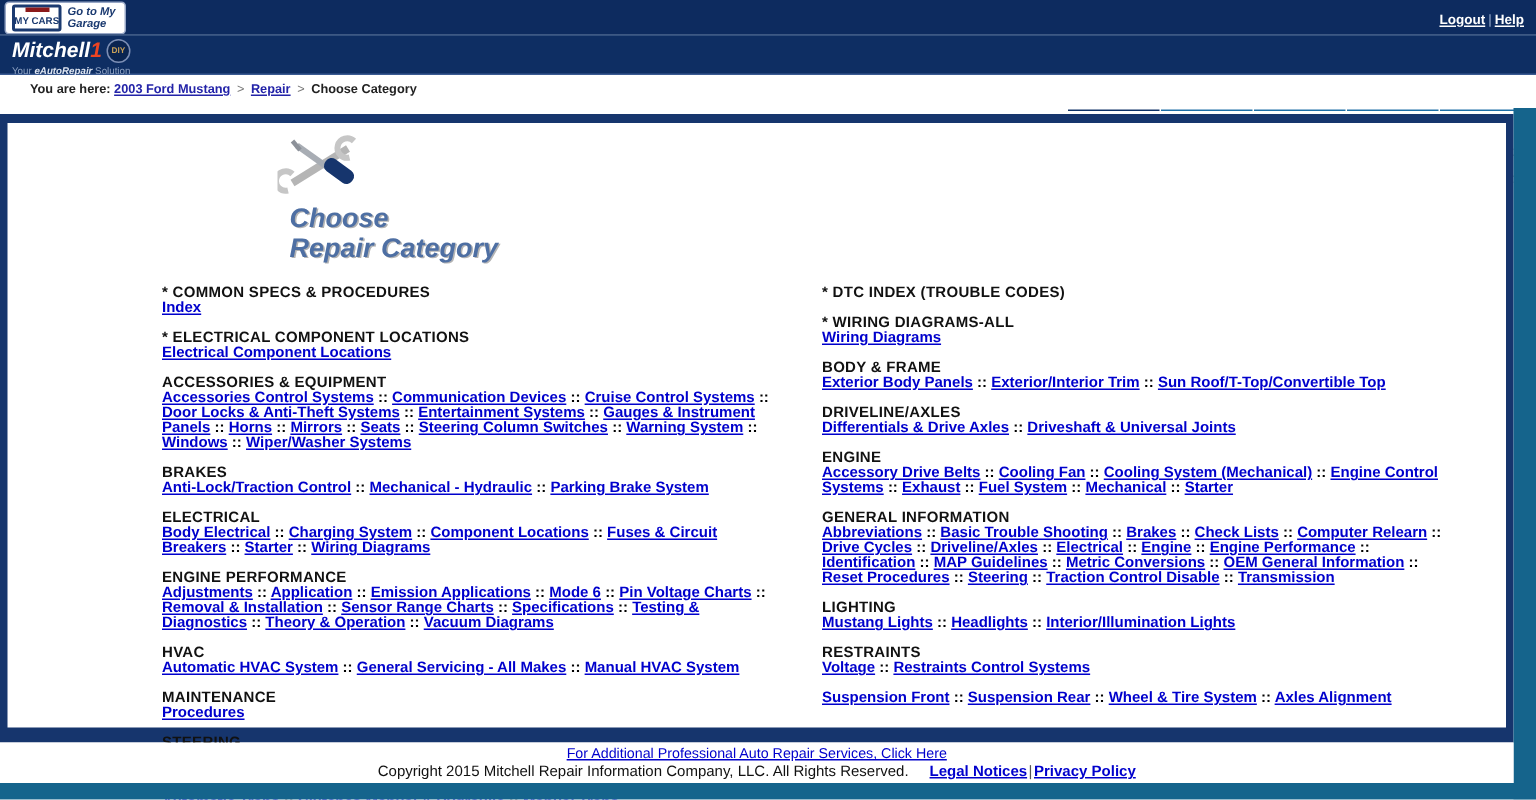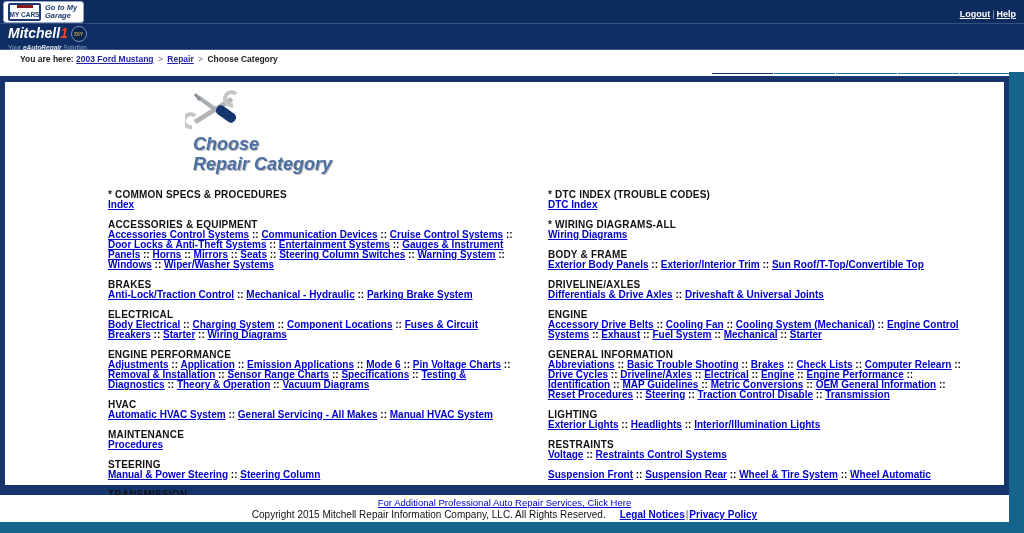--- a/index.html
+++ b/index.html
@@ -140,20 +140,24 @@
         <div>Repair Category</div>
       </div>
     </div>
     <div class="columns">
       <div class="col">
           <div class="section">
             <div class="sec-title">* COMMON SPECS &amp; PROCEDURES</div>
             <div class="sec-links"><a class="cat-link">Index</a></div>
           </div>
           <div class="section">
+            <div class="sec-title">* ELECTRICAL COMPONENT LOCATIONS</div>
+            <div class="sec-links"><a class="cat-link">Electrical Component Locations</a></div>
+          </div>
+          <div class="section">
             <div class="sec-title">ACCESSORIES &amp; EQUIPMENT</div>
             <div class="sec-links"><a class="cat-link">Accessories Control Systems</a><span class="sep"> :: </span><a class="cat-link">Communication Devices</a><span class="sep"> :: </span><a class="cat-link">Cruise Control Systems</a><span class="sep"> :: </span><a class="cat-link">Door Locks &amp; Anti-Theft Systems</a><span class="sep"> :: </span><a class="cat-link">Entertainment Systems</a><span class="sep"> :: </span><a class="cat-link">Gauges &amp; Instrument Panels</a><span class="sep"> :: </span><a class="cat-link">Horns</a><span class="sep"> :: </span><a class="cat-link">Mirrors</a><span class="sep"> :: </span><a class="cat-link">Seats</a><span class="sep"> :: </span><a class="cat-link">Steering Column Switches</a><span class="sep"> :: </span><a class="cat-link">Warning System</a><span class="sep"> :: </span><a class="cat-link">Windows</a><span class="sep"> :: </span><a class="cat-link">Wiper/Washer Systems</a></div>
           </div>
           <div class="section">
             <div class="sec-title">BRAKES</div>
             <div class="sec-links"><a class="cat-link">Anti-Lock/Traction Control</a><span class="sep"> :: </span><a class="cat-link">Mechanical - Hydraulic</a><span class="sep"> :: </span><a class="cat-link">Parking Brake System</a></div>
           </div>
           <div class="section">
             <div class="sec-title">ELECTRICAL</div>
             <div class="sec-links"><a class="cat-link">Body Electrical</a><span class="sep"> :: </span><a class="cat-link">Charging System</a><span class="sep"> :: </span><a class="cat-link">Component Locations</a><span class="sep"> :: </span><a class="cat-link">Fuses &amp; Circuit Breakers</a><span class="sep"> :: </span><a class="cat-link">Starter</a><span class="sep"> :: </span><a class="cat-link">Wiring Diagrams</a></div>
@@ -175,21 +179,20 @@
             <div class="sec-links"><a class="cat-link">Manual &amp; Power Steering</a><span class="sep"> :: </span><a class="cat-link">Steering Column</a></div>
           </div>
           <div class="section">
             <div class="sec-title">TRANSMISSION</div>
             <div class="sec-links"><a class="cat-link">Automatic Trans</a><span class="sep"> :: </span><a class="cat-link">Clutches Manual &amp; Hydraulic</a><span class="sep"> :: </span><a class="cat-link">Manual Trans</a></div>
           </div>
         </div>
       <div class="col right">
           <div class="section">
             <div class="sec-title">* DTC INDEX (TROUBLE CODES)</div>
-            <div class="sec-links"><a class="cat-link">DTC Index</a></div>
           </div>
           <div class="section">
             <div class="sec-title">* WIRING DIAGRAMS-ALL</div>
             <div class="sec-links"><a class="cat-link">Wiring Diagrams</a></div>
           </div>
           <div class="section">
             <div class="sec-title">BODY &amp; FRAME</div>
             <div class="sec-links"><a class="cat-link">Exterior Body Panels</a><span class="sep"> :: </span><a class="cat-link">Exterior/Interior Trim</a><span class="sep"> :: </span><a class="cat-link">Sun Roof/T-Top/Convertible Top</a></div>
           </div>
           <div class="section">
@@ -199,28 +202,28 @@
           <div class="section">
             <div class="sec-title">ENGINE</div>
             <div class="sec-links"><a class="cat-link">Accessory Drive Belts</a><span class="sep"> :: </span><a class="cat-link">Cooling Fan</a><span class="sep"> :: </span><a class="cat-link">Cooling System (Mechanical)</a><span class="sep"> :: </span><a class="cat-link">Engine Control Systems</a><span class="sep"> :: </span><a class="cat-link">Exhaust</a><span class="sep"> :: </span><a class="cat-link">Fuel System</a><span class="sep"> :: </span><a class="cat-link">Mechanical</a><span class="sep"> :: </span><a class="cat-link">Starter</a></div>
           </div>
           <div class="section">
             <div class="sec-title">GENERAL INFORMATION</div>
             <div class="sec-links"><a class="cat-link">Abbreviations</a><span class="sep"> :: </span><a class="cat-link">Basic Trouble Shooting</a><span class="sep"> :: </span><a class="cat-link">Brakes</a><span class="sep"> :: </span><a class="cat-link">Check Lists</a><span class="sep"> :: </span><a class="cat-link">Computer Relearn</a><span class="sep"> :: </span><a class="cat-link">Drive Cycles</a><span class="sep"> :: </span><a class="cat-link">Driveline/Axles</a><span class="sep"> :: </span><a class="cat-link">Electrical</a><span class="sep"> :: </span><a class="cat-link">Engine</a><span class="sep"> :: </span><a class="cat-link">Engine Performance</a><span class="sep"> :: </span><a class="cat-link">Identification</a><span class="sep"> :: </span><a class="cat-link">MAP Guidelines</a><span class="sep"> :: </span><a class="cat-link">Metric Conversions</a><span class="sep"> :: </span><a class="cat-link">OEM General Information</a><span class="sep"> :: </span><a class="cat-link">Reset Procedures</a><span class="sep"> :: </span><a class="cat-link">Steering</a><span class="sep"> :: </span><a class="cat-link">Traction Control Disable</a><span class="sep"> :: </span><a class="cat-link">Transmission</a></div>
           </div>
           <div class="section">
             <div class="sec-title">LIGHTING</div>
-            <div class="sec-links"><a class="cat-link">Exterior Lights</a><span class="sep"> :: </span><a class="cat-link">Headlights</a><span class="sep"> :: </span><a class="cat-link">Interior/Illumination Lights</a></div>
+            <div class="sec-links"><a class="cat-link">Mustang Lights</a><span class="sep"> :: </span><a class="cat-link">Headlights</a><span class="sep"> :: </span><a class="cat-link">Interior/Illumination Lights</a></div>
           </div>
           <div class="section">
             <div class="sec-title">RESTRAINTS</div>
             <div class="sec-links"><a class="cat-link">Voltage</a><span class="sep"> :: </span><a class="cat-link">Restraints Control Systems</a></div>
           </div>
           <div class="section">
-            <div class="sec-links"><a class="cat-link">Suspension Front</a><span class="sep"> :: </span><a class="cat-link">Suspension Rear</a><span class="sep"> :: </span><a class="cat-link">Wheel &amp; Tire System</a><span class="sep"> :: </span><a class="cat-link">Wheel Automatic</a></div>
+            <div class="sec-links"><a class="cat-link">Suspension Front</a><span class="sep"> :: </span><a class="cat-link">Suspension Rear</a><span class="sep"> :: </span><a class="cat-link">Wheel &amp; Tire System</a><span class="sep"> :: </span><a class="cat-link">Axles Alignment</a></div>
           </div>
         </div>
     </div>
   </div>
 
   <div class="teal-right"></div>
 
   <div class="footer">
     <div class="f-link"><a>For Additional Professional Auto Repair Services, Click Here</a></div>
     <div class="f-copy">

